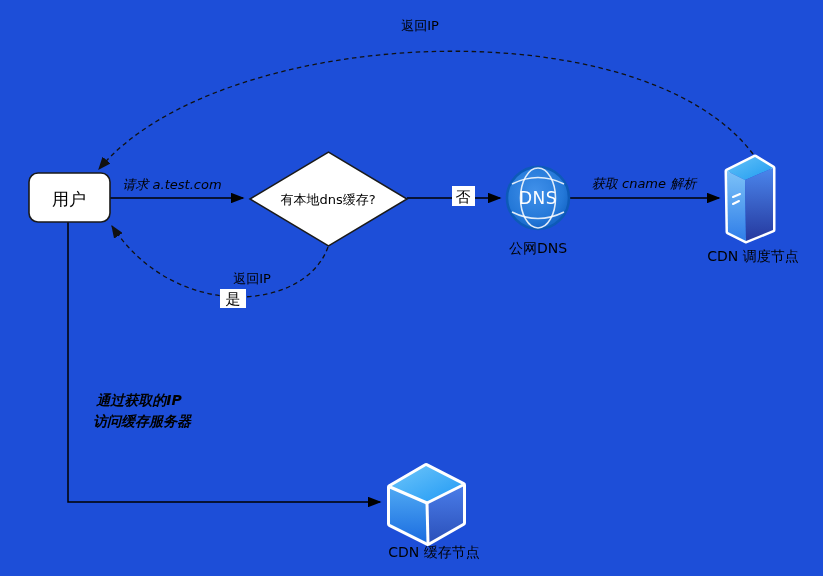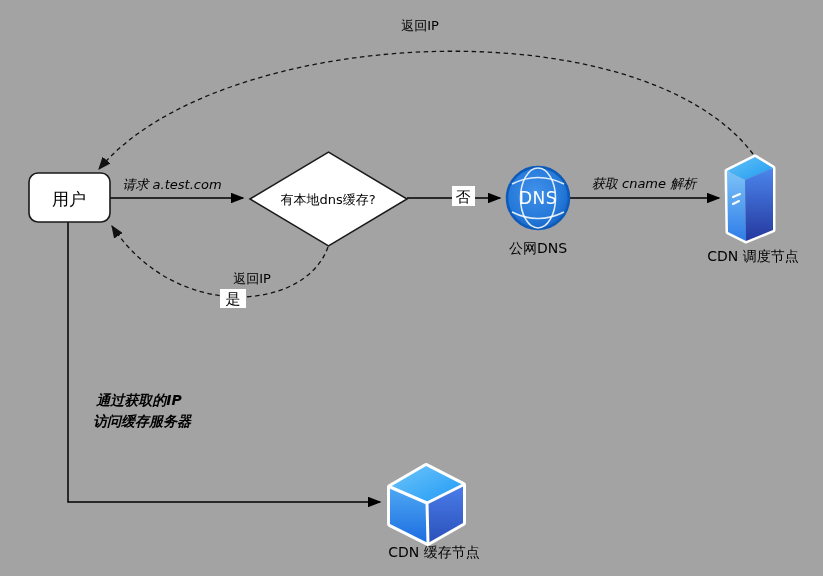--- a/index.html
+++ b/index.html
@@ -3,21 +3,21 @@
 <meta charset="utf-8">
 <style>
   html,body{margin:0;padding:0;}
   body{
     font-family:"DejaVu Sans","Liberation Sans",sans-serif;
     background:#bfbfbf;
   }
   #stage{
     position:relative;
     width:823px;height:576px;
-    background:#a3a3a3;
+    background:#1d4ed8;
     overflow:hidden;
   }
   svg{display:block;}
   text{
     font-family:"DejaVu Sans","Liberation Sans",sans-serif;
     fill:#000;
   }
   .node-label{font-size:14px;}
   .edge-label{font-size:13px;font-style:italic;}
   .edge-label-plain{font-size:13px;font-style:normal;}

